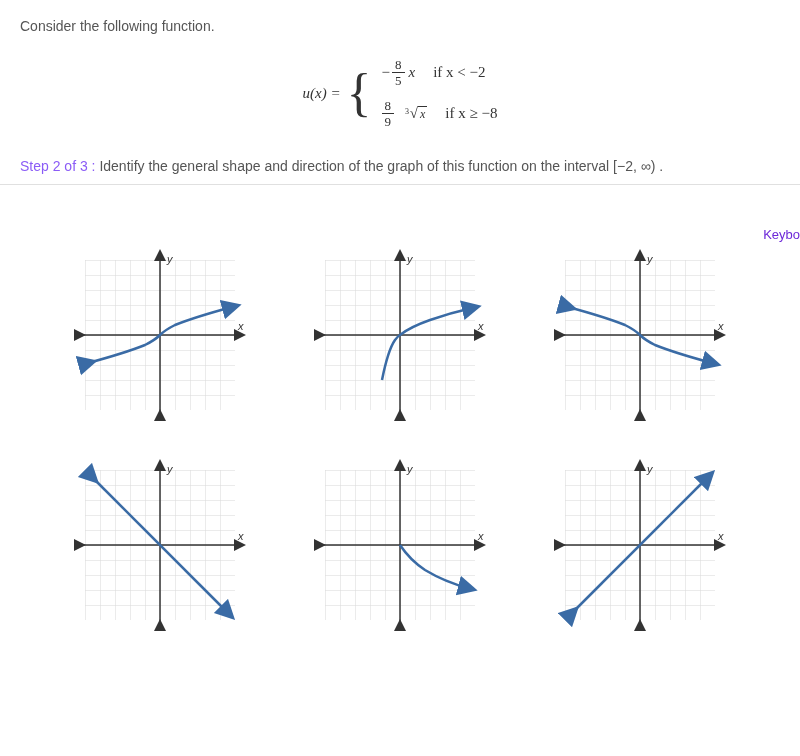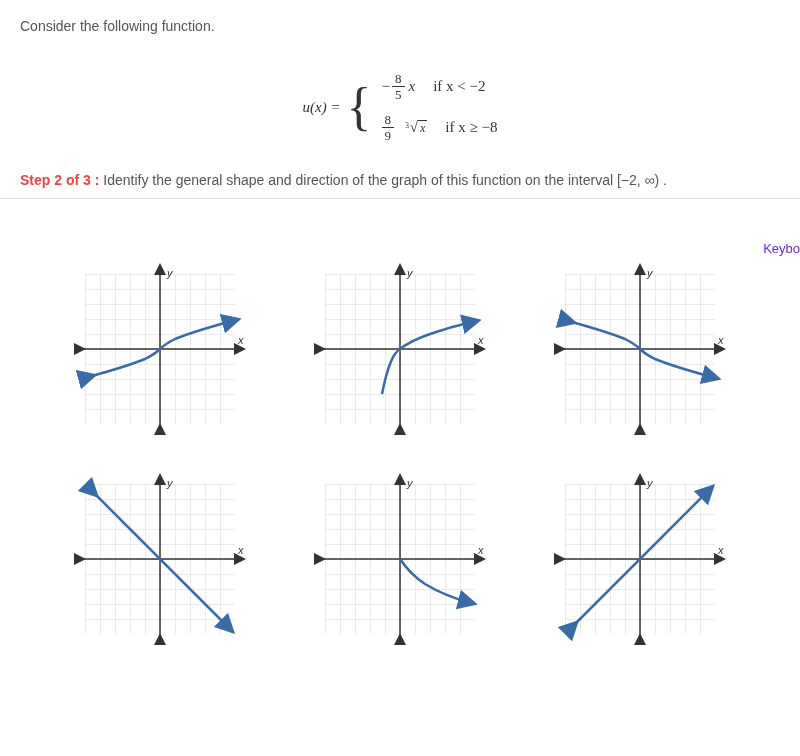--- a/index.html
+++ b/index.html
@@ -14,21 +14,21 @@
       width: 800px;
       padding: 0;
     }
     .question-section {
       padding: 18px 20px 10px 20px;
       border-bottom: 1px solid #e0e0e0;
     }
     .prompt-text {
       font-size: 14px;
       color: #555;
-      margin-bottom: 38px;
+      margin-bottom: 24px;
     }
     .function-display {
       text-align: center;
       margin: 20px 0 30px 0;
       font-family: "Times New Roman", serif;
       font-size: 15px;
       color: #333;
     }
     .function-wrap {
       display: inline-flex;
@@ -81,22 +81,22 @@
       position: relative;
       top: -4px;
       left: 3px;
     }
     .step-text {
       font-size: 14px;
       color: #555;
       margin-top: 10px;
     }
     .step-text strong {
-      color: #ef4444;
-      font-weight: 700;
+      color: #8b5cf6;
+      font-weight: 400;
     }
     .answer-section {
       padding: 20px;
       position: relative;
     }
     .answer-header {
       font-size: 14px;
       font-weight: 700;
       color: #666;
       margin-bottom: 10px;

